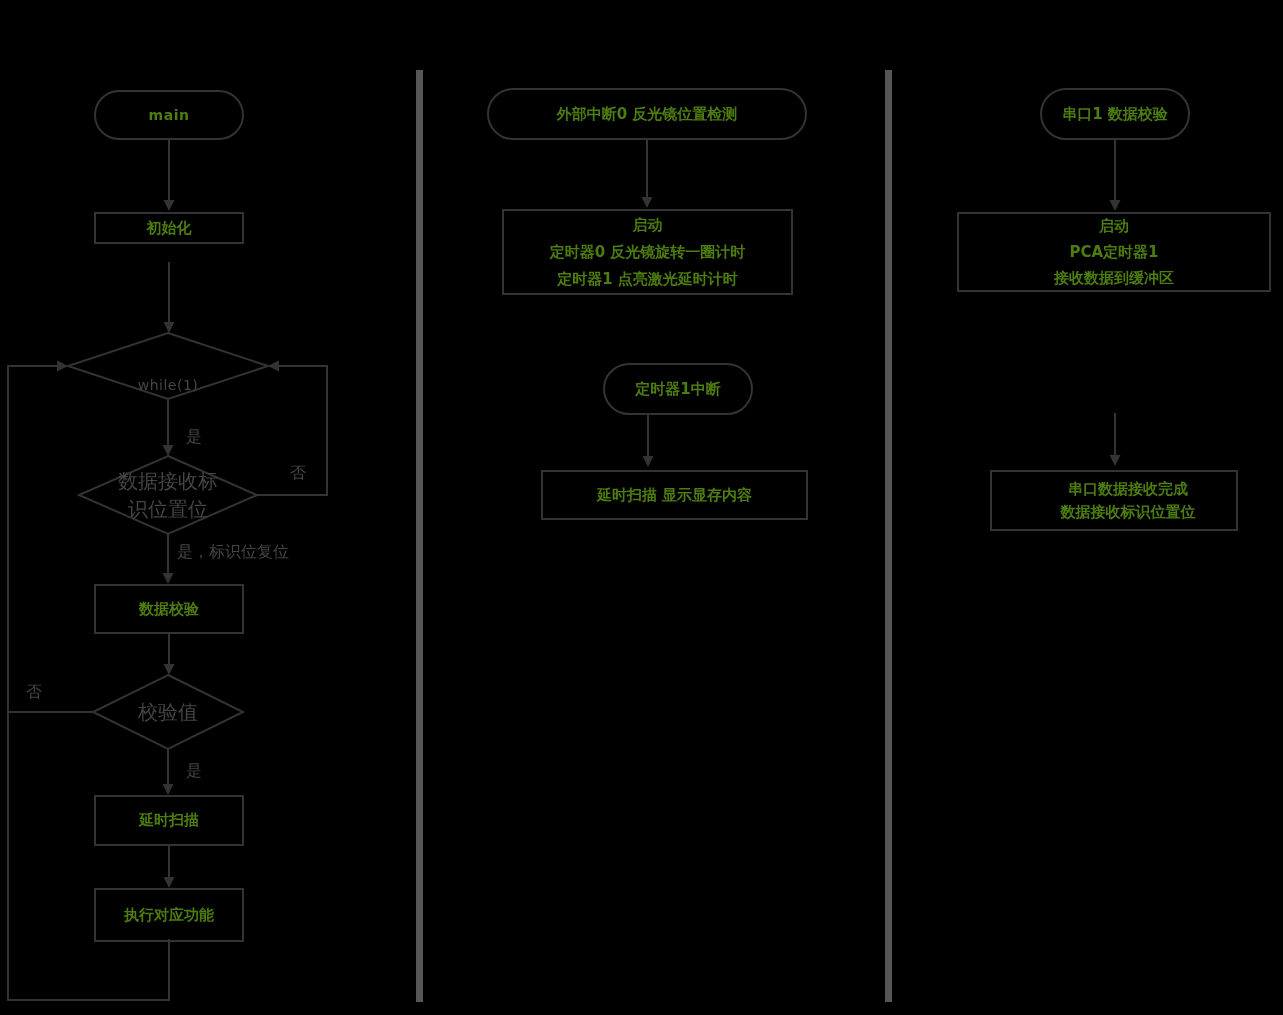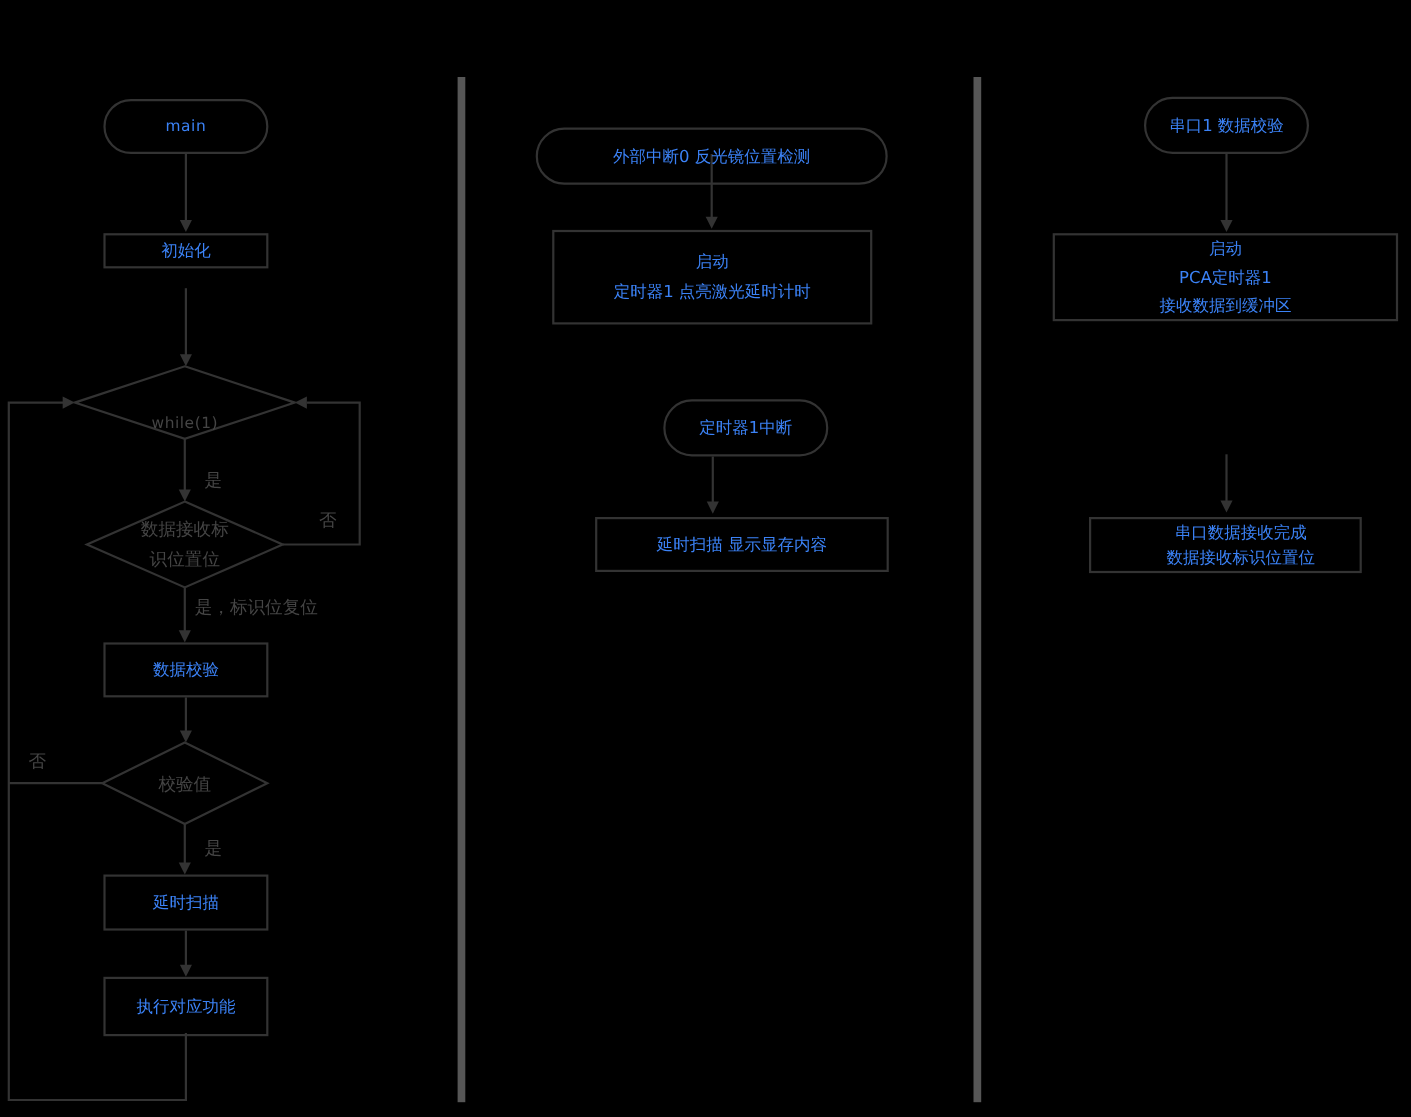--- a/index.html
+++ b/index.html
@@ -8,40 +8,41 @@
     width:1283px;height:1015px;
     background:#000000;
     overflow:hidden;
     font-family:"DejaVu Sans","Liberation Sans",sans-serif;
   }
   svg.wires{position:absolute;left:0;top:0;}
   .node{
     position:absolute;
     box-sizing:border-box;
     border:2px solid #333333;
-    color:#3b82f6;
+    color:#4d7c0f;
     display:flex;
     flex-direction:column;
     align-items:center;
     justify-content:center;
     text-align:center;
     font-size:15px;
     line-height:27px;
     background:transparent;
+    font-weight:bold;
   }
   .stadium{border-radius:27px;}
   .dlabel{
     position:absolute;
     color:#454545;
     display:flex;
     flex-direction:column;
     align-items:center;
     justify-content:center;
     text-align:center;
-    font-size:16px;
+    font-size:20px;
     line-height:27px;
   }
   .edge-label{
     position:absolute;
     color:#454545;
     font-size:16px;
     white-space:nowrap;
   }
   .latin{font-size:14px;letter-spacing:0.5px;}
   .divider{
@@ -138,26 +139,27 @@
   <div class="edge-label" style="left:186px;top:761px;">是</div>
 
   <div class="node" style="left:94px;top:795px;width:150px;height:51px;">
     <span>延时扫描</span>
   </div>
 
   <div class="node" style="left:94px;top:888px;width:150px;height:54px;">
     <span>执行对应功能</span>
   </div>
 
-  <div class="node stadium" style="left:487px;top:88px;width:320px;height:52px;margin-top:28px;">
+  <div class="node stadium" style="left:487px;top:88px;width:320px;height:52px;">
     <span>外部中断0 反光镜位置检测</span>
   </div>
 
   <div class="node" style="left:502px;top:209px;width:291px;height:86px;">
     <span>启动</span>
+    <span>定时器0 反光镜旋转一圈计时</span>
     <span>定时器1 点亮激光延时计时</span>
   </div>
 
   <div class="node stadium" style="left:603px;top:363px;width:150px;height:52px;">
     <span>定时器1中断</span>
   </div>
 
   <div class="node" style="left:513px;top:470px;width:267px;height:50px;margin-left:28px;">
     <span>延时扫描 显示显存内容</span>
   </div>
@@ -166,18 +168,18 @@
     <span>串口1 数据校验</span>
   </div>
 
   <div class="node" style="left:957px;top:212px;width:314px;height:80px;line-height:26px;">
     <span>启动</span>
     <span>PCA定时器1</span>
     <span>接收数据到缓冲区</span>
   </div>
 
 
-  <div class="node" style="left:990px;top:470px;width:248px;height:51px;line-height:23px;padding-left:28px;">
+  <div class="node" style="left:990px;top:470px;width:248px;height:61px;line-height:23px;padding-left:28px;">
     <span>串口数据接收完成</span>
     <span>数据接收标识位置位</span>
   </div>
 
 </div>
 
 </body></html>

